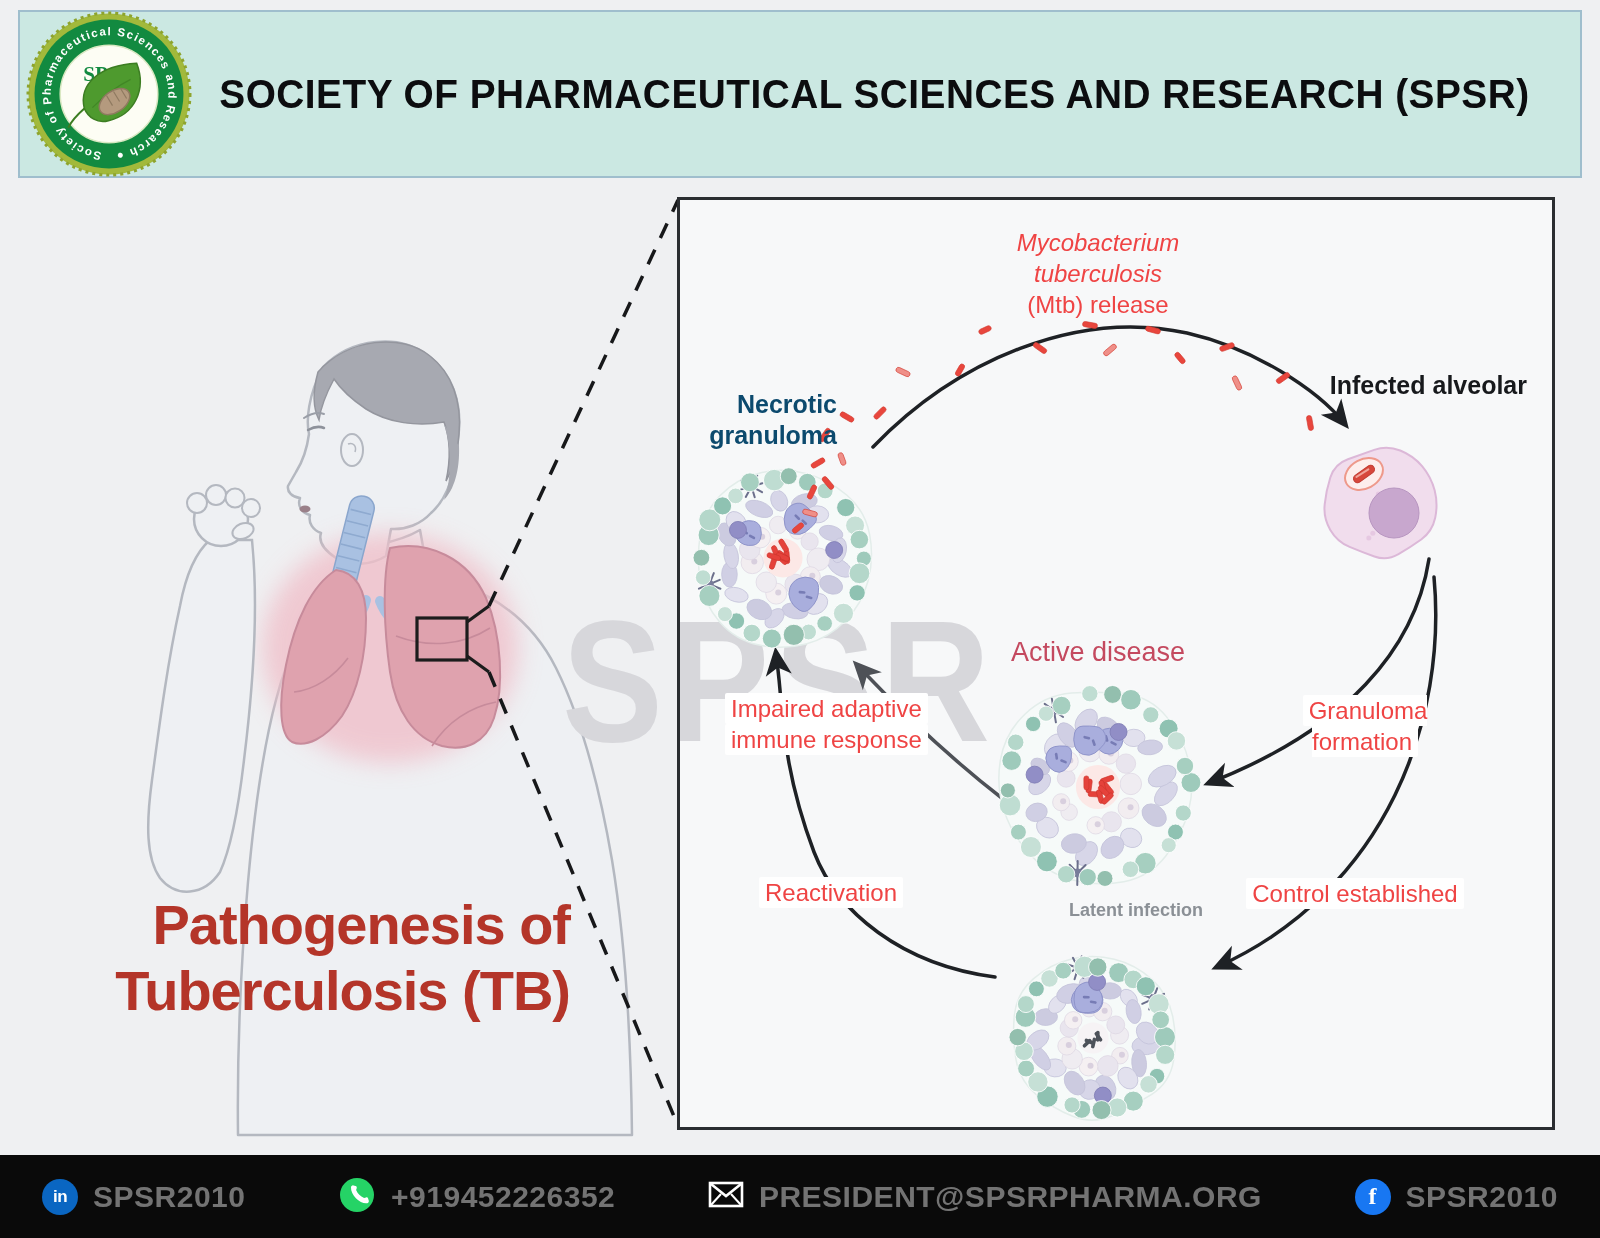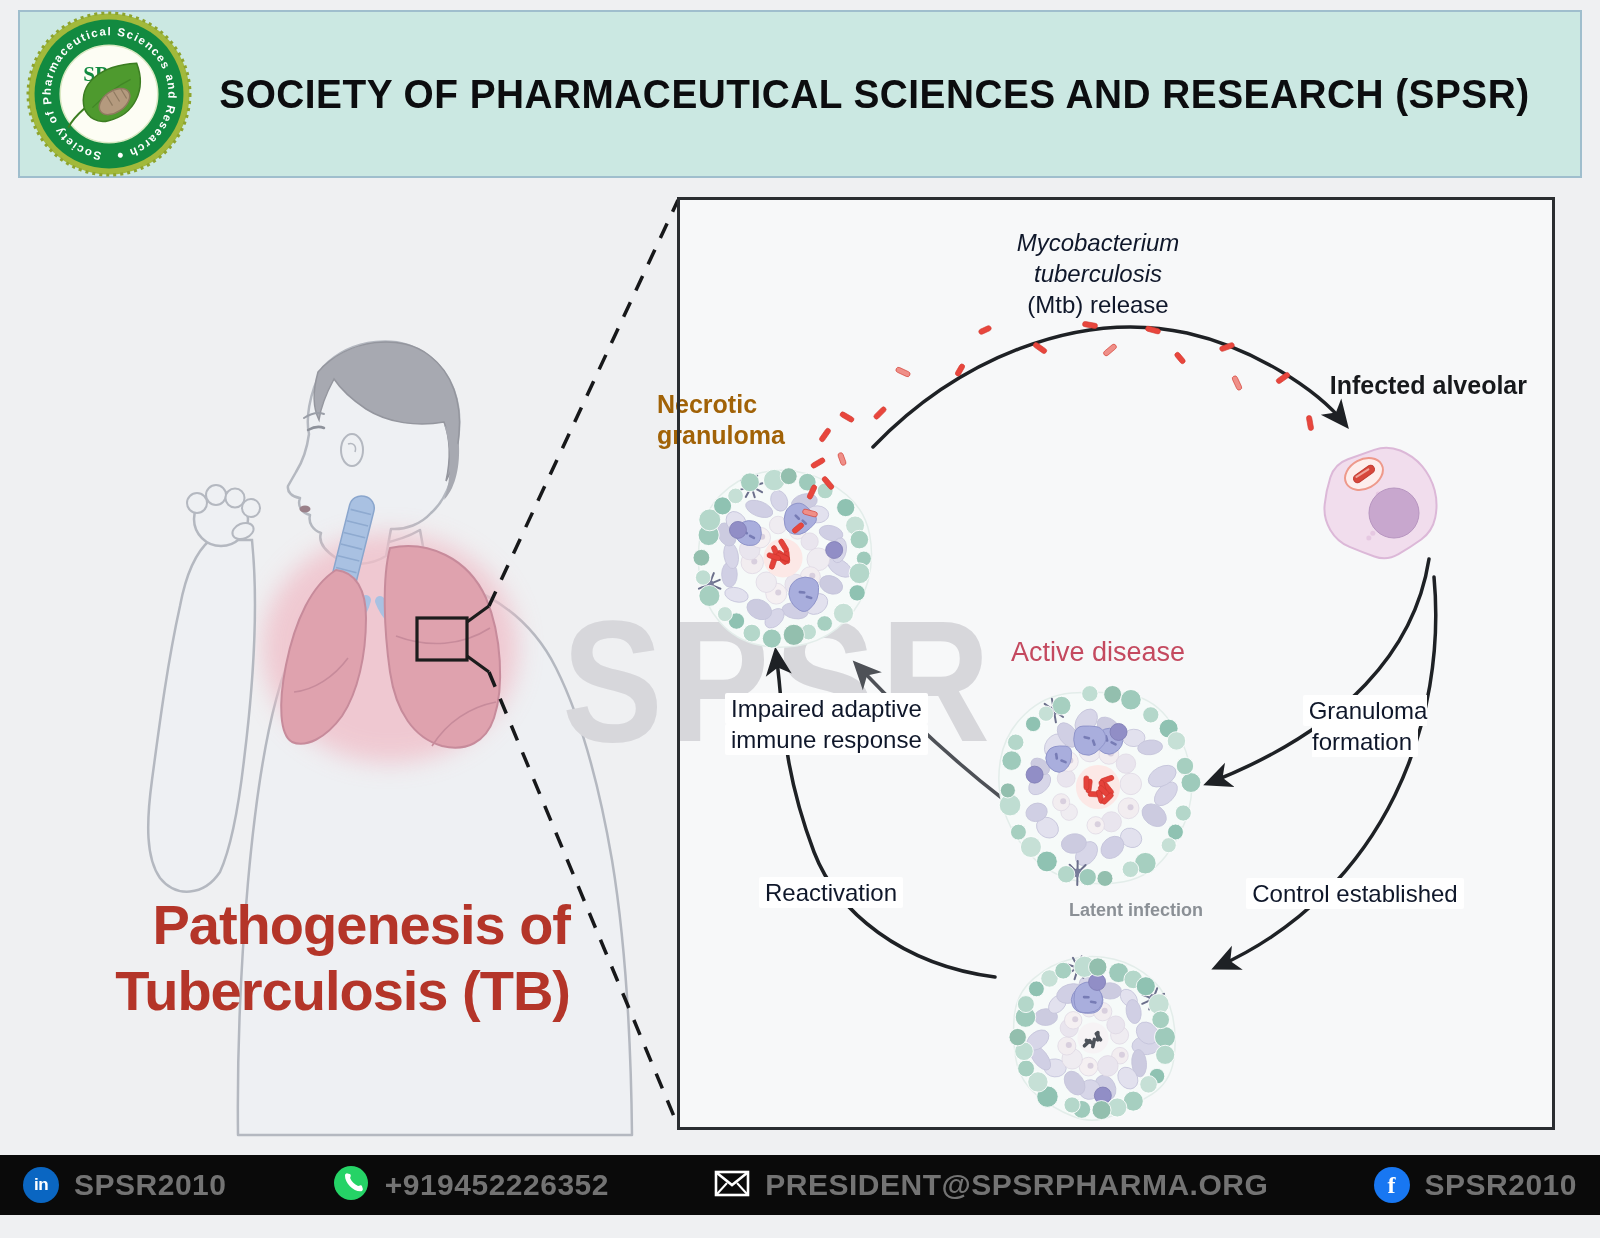--- a/index.html
+++ b/index.html
@@ -29,36 +29,36 @@
   #scene{position:absolute;left:0;top:0;z-index:1}
 
   
   .panel{position:absolute;left:677px;top:197px;width:878px;height:933px;
     background:#f7f8f9;z-index:2}
   .panel-border{position:absolute;inset:0;border:3px solid var(--panel-border);z-index:6;pointer-events:none}
   .watermark{position:absolute;left:-115px;top:398px;z-index:1;font-size:172px;font-weight:700;
     color:#d7d7db;letter-spacing:6px;transform:scaleX(.88);transform-origin:left top;
     line-height:1;user-select:none}
   #diagram{position:absolute;left:0;top:0;z-index:2}
-  .lbl{position:absolute;z-index:3;font-size:24px;color:#0f172a;line-height:1.3}
+  .lbl{position:absolute;z-index:3;font-size:24px;color:#ef4444;line-height:1.3}
   .lbl .it{font-style:italic}
   .lbl-mtb{left:296px;top:30px;width:250px;text-align:center}
-  .lbl-necrotic{left:-20px;top:192px;width:180px;text-align:left;font-weight:700;font-size:25px;color:#a16207;line-height:1.22}
+  .lbl-necrotic{left:-20px;top:192px;width:180px;text-align:right;font-weight:700;font-size:25px;color:#0c4a6e;line-height:1.22}
   .lbl-macro{left:590px;top:173px;width:260px;text-align:right;font-weight:700;font-size:25px;color:#17191c;line-height:1.22}
   .lbl-active{left:316px;top:438px;width:210px;text-align:center;font-weight:400;font-size:27px;color:var(--active-label)}
   .lbl-latent{left:306px;top:702px;width:220px;text-align:right;font-weight:700;font-size:18px;color:var(--latent-label)}
   .tagged{background:#ffffff;padding:2px 6px;border-radius:2px}
   .lbl-granform{left:570px;top:498px;width:236px;text-align:center}
   .lbl-control{left:562px;top:681px;width:232px;text-align:center}
   .lbl-impaired{left:48px;top:496px;width:212px;text-align:left}
   .lbl-react{left:78px;top:680px;width:152px;text-align:center}
 
   
-  .footer{position:absolute;left:0;top:1155px;width:1600px;height:60px;background:var(--footer-bg);
-    display:flex;align-items:center;justify-content:space-between;padding:0 23px;z-index:4}
+  .footer{position:absolute;left:0;top:1155px;width:1600px;height:83px;background:var(--footer-bg);
+    display:flex;align-items:center;justify-content:space-between;padding:0 42px;z-index:4}
   .f-item{display:flex;align-items:center;gap:15px}
   .f-tx{color:#737373;font-size:30px;font-weight:700;letter-spacing:.5px}
   .badge{width:36px;height:36px;border-radius:50%;display:flex;align-items:center;justify-content:center;
     color:#fff;font-weight:800}
   .badge.li{background:var(--linkedin-blue);font-size:17px;letter-spacing:-.5px}
   .badge.fb{background:var(--facebook-blue);font-size:24px;font-family:"Liberation Serif",serif}
 </style>
 </head>
 <body>
 

